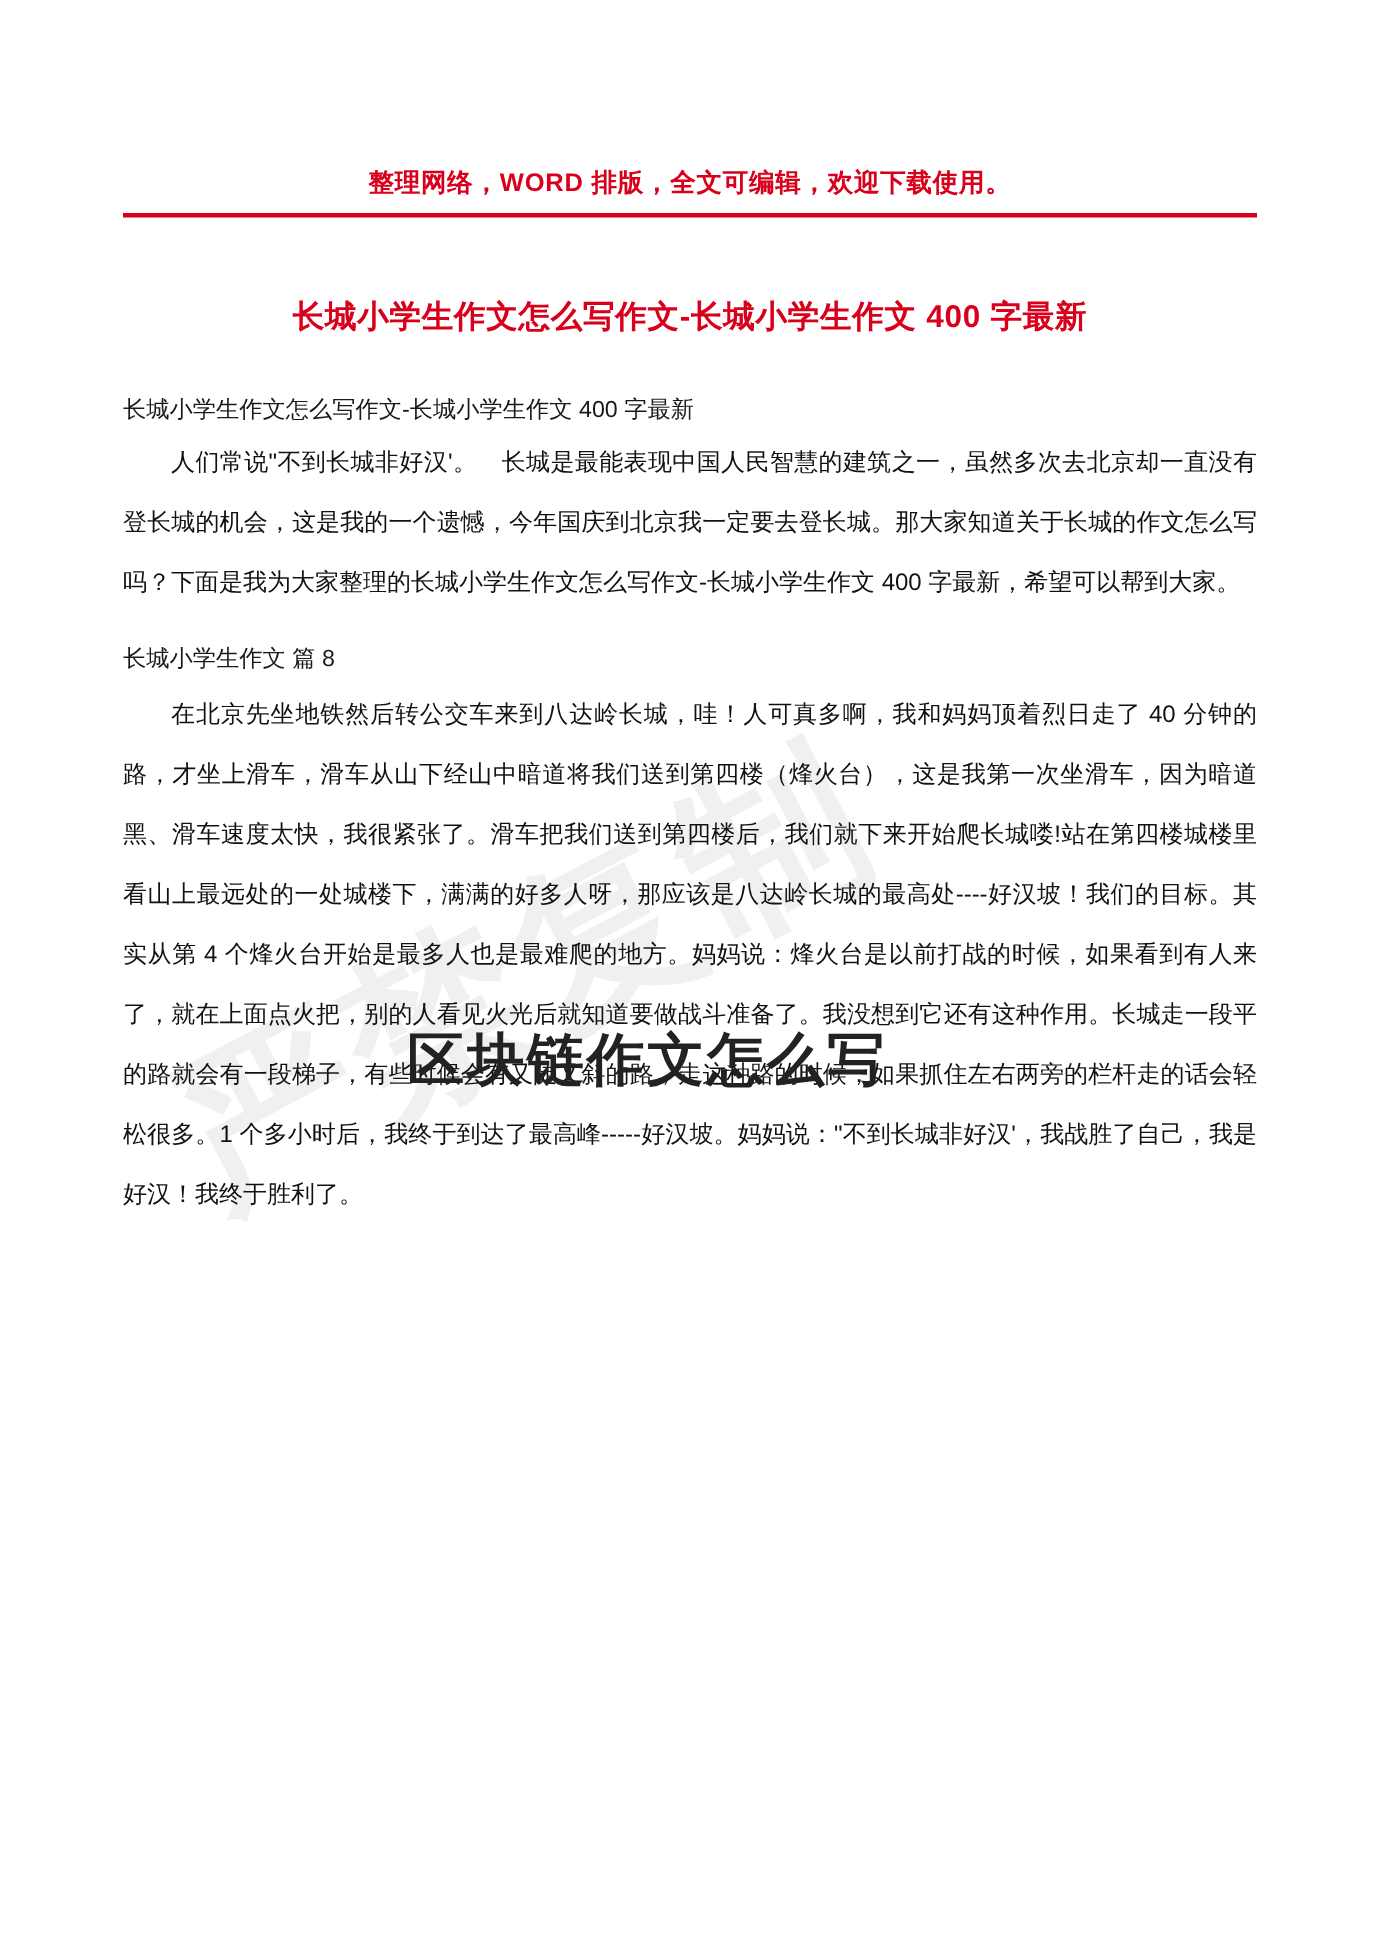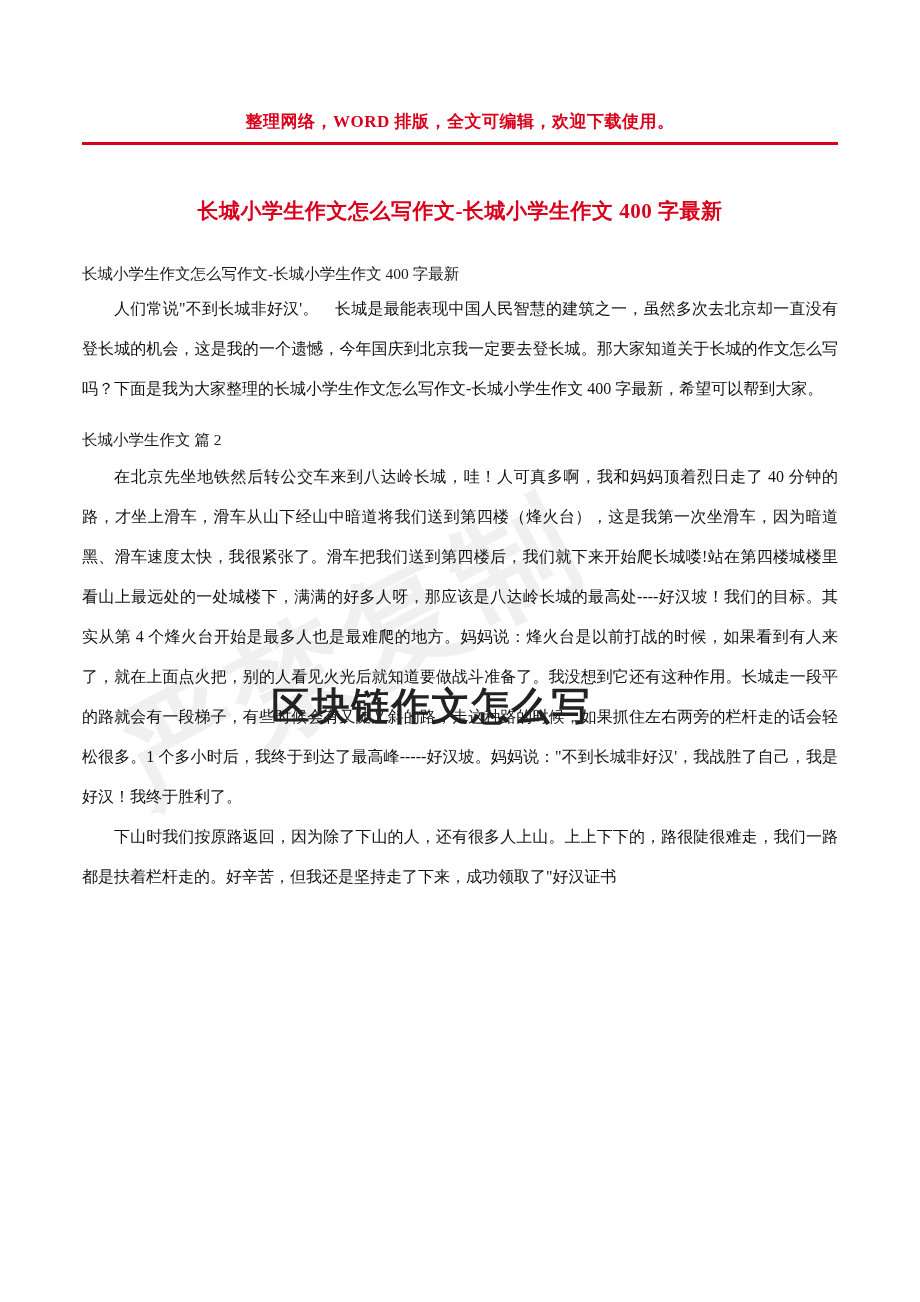--- a/index.html
+++ b/index.html
@@ -105,45 +105,43 @@
     transform-origin: left top;
     white-space: nowrap;
     pointer-events: none;
     z-index: 1;
     letter-spacing: 6px;
   }
 
   .content {
     position: relative;
     z-index: 3;
-    font-family: Liberation Serif, serif;
   }
 </style>
 </head>
 <body>
 
 <div class="page">
 
   <div class="wm-rotated">严禁复制</div>
 
   <div class="content">
 
     <div class="banner">整理网络，WORD 排版，全文可编辑，欢迎下载使用。</div>
     <div class="banner-rule"></div>
 
     <h1 class="doc-title">长城小学生作文怎么写作文-长城小学生作文 400 字最新</h1>
 
     <div class="subtitle">长城小学生作文怎么写作文-长城小学生作文 400 字最新</div>
 
     <p class="para indent gap-top">人们常说"不到长城非好汉'。　长城是最能表现中国人民智慧的建筑之一，虽然多次去北京却一直没有登长城的机会，这是我的一个遗憾，今年国庆到北京我一定要去登长城。那大家知道关于长城的作文怎么写吗？下面是我为大家整理的长城小学生作文怎么写作文-长城小学生作文 400 字最新，希望可以帮到大家。</p>
 
-    <div class="section-label">长城小学生作文  篇 2</div>
+    <div class="section-label">长城小学生作文  篇 8</div>
 
 
     <p class="para indent">在北京先坐地铁然后转公交车来到八达岭长城，哇！人可真多啊，我和妈妈顶着烈日走了 40 分钟的路，才坐上滑车，滑车从山下经山中暗道将我们送到第四楼（烽火台），这是我第一次坐滑车，因为暗道黑、滑车速度太快，我很紧张了。滑车把我们送到第四楼后，我们就下来开始爬长城喽!站在第四楼城楼里看山上最远处的一处城楼下，满满的好多人呀，那应该是八达岭长城的最高处----好汉坡！我们的目标。其实从第 4 个烽火台开始是最多人也是最难爬的地方。妈妈说：烽火台是以前打战的时候，如果看到有人来了，就在上面点火把，别的人看见火光后就知道要做战斗准备了。我没想到它还有这种作用。长城走一段平的路就会有一段梯子，有些时候会有又陡又斜的路，走这种路的时候，如果抓住左右两旁的栏杆走的话会轻松很多。1 个多小时后，我终于到达了最高峰-----好汉坡。妈妈说："不到长城非好汉'，我战胜了自己，我是好汉！我终于胜利了。</p>
 
-    <p class="para indent">下山时我们按原路返回，因为除了下山的人，还有很多人上山。上上下下的，路很陡很难走，我们一路都是扶着栏杆走的。好辛苦，但我还是坚持走了下来，成功领取了"好汉证书</p>
 
   </div>
 
   <div class="wm-text">区块链作文怎么写</div>
 
 </div>
 
 </body></html>

